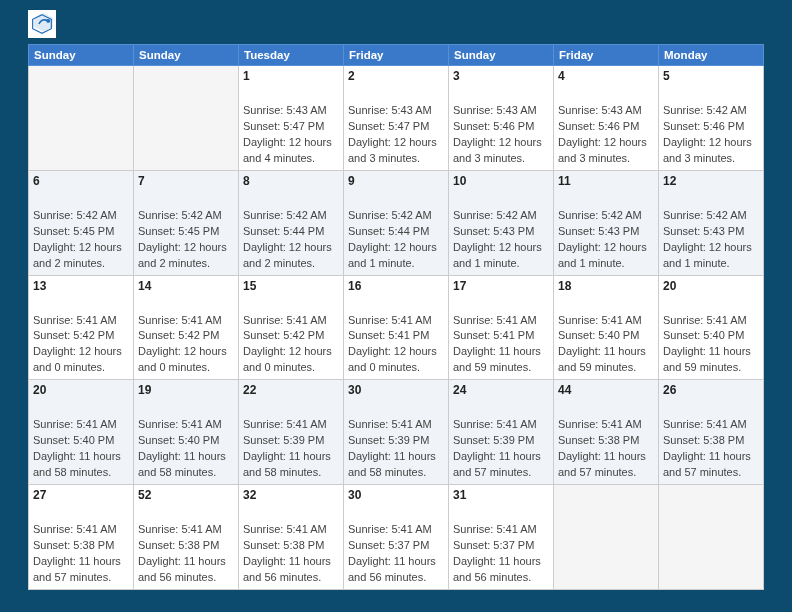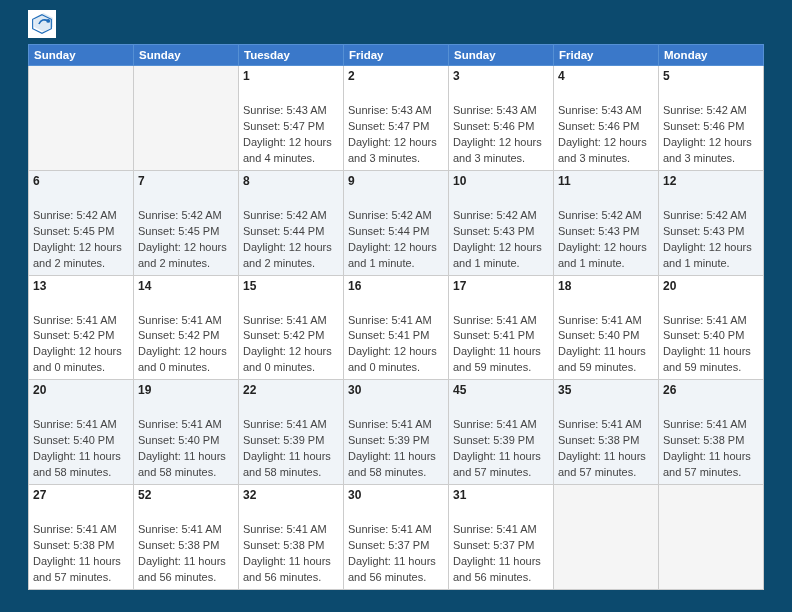--- a/index.html
+++ b/index.html
@@ -231,25 +231,25 @@
           </td>
           <td>
             <span class="day-number">22</span>
             <div class="day-info">Sunrise: 5:41 AM<br>Sunset: 5:39 PM<br>Daylight: 11 hours and 58 minutes.</div>
           </td>
           <td>
             <span class="day-number">30</span>
             <div class="day-info">Sunrise: 5:41 AM<br>Sunset: 5:39 PM<br>Daylight: 11 hours and 58 minutes.</div>
           </td>
           <td>
-            <span class="day-number">45</span>
+            <span class="day-number">24</span>
             <div class="day-info">Sunrise: 5:41 AM<br>Sunset: 5:39 PM<br>Daylight: 11 hours and 57 minutes.</div>
           </td>
           <td>
-            <span class="day-number">35</span>
+            <span class="day-number">44</span>
             <div class="day-info">Sunrise: 5:41 AM<br>Sunset: 5:38 PM<br>Daylight: 11 hours and 57 minutes.</div>
           </td>
           <td>
             <span class="day-number">26</span>
             <div class="day-info">Sunrise: 5:41 AM<br>Sunset: 5:38 PM<br>Daylight: 11 hours and 57 minutes.</div>
           </td>
         </tr>
         <tr>
           <td>
             <span class="day-number">27</span>

